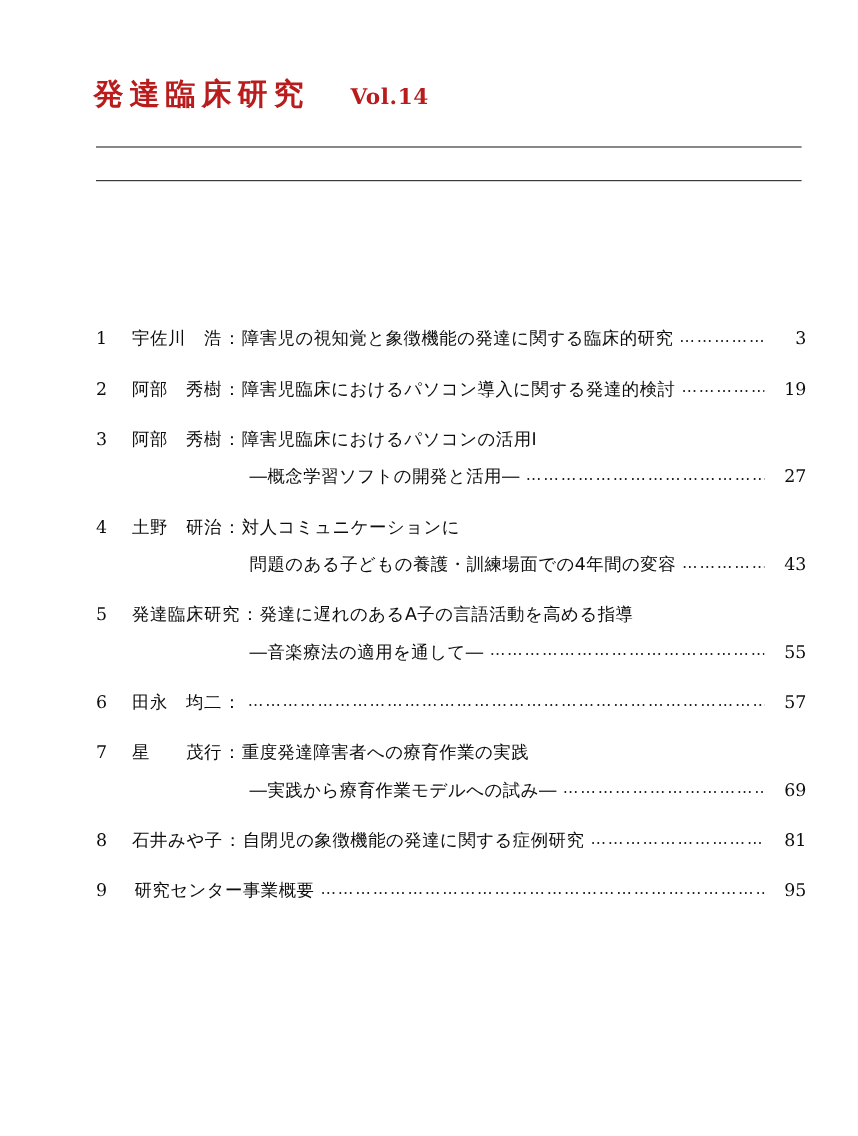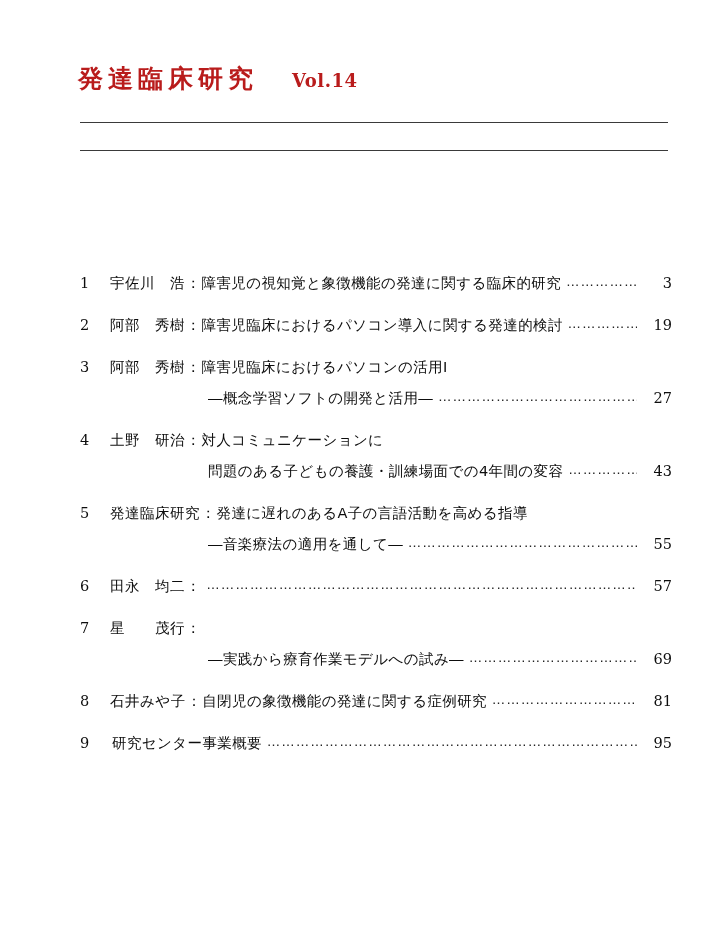--- a/index.html
+++ b/index.html
@@ -242,20 +242,21 @@
         <span class="leader">………………………………………………………………………………………………………</span>
         <span class="page-no">57</span>
       </div>
     </div>
 
     <div class="entry">
       <div class="entry-line no-leader">
         <span class="num">7</span>
         <span class="author">星　　茂行</span>
         <span class="colon">：</span>
+        <span class="title">重度発達障害者への療育作業の実践</span>
         <span class="leader">………………………………………………………………………………………………………</span>
         <span class="page-no"></span>
       </div>
       <div class="sub-line">
         <span class="sub-indent"></span>
         <span class="subtitle">―実践から療育作業モデルへの試み―</span>
         <span class="leader">………………………………………………………………………………………………………</span>
         <span class="page-no">69</span>
       </div>
     </div>

